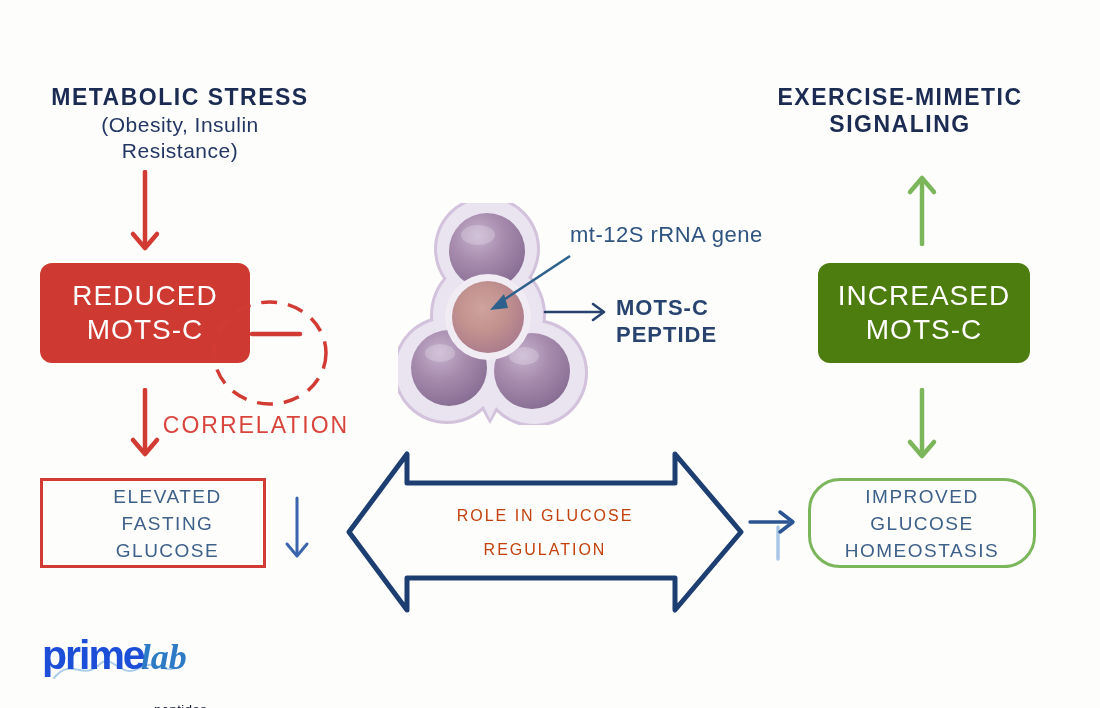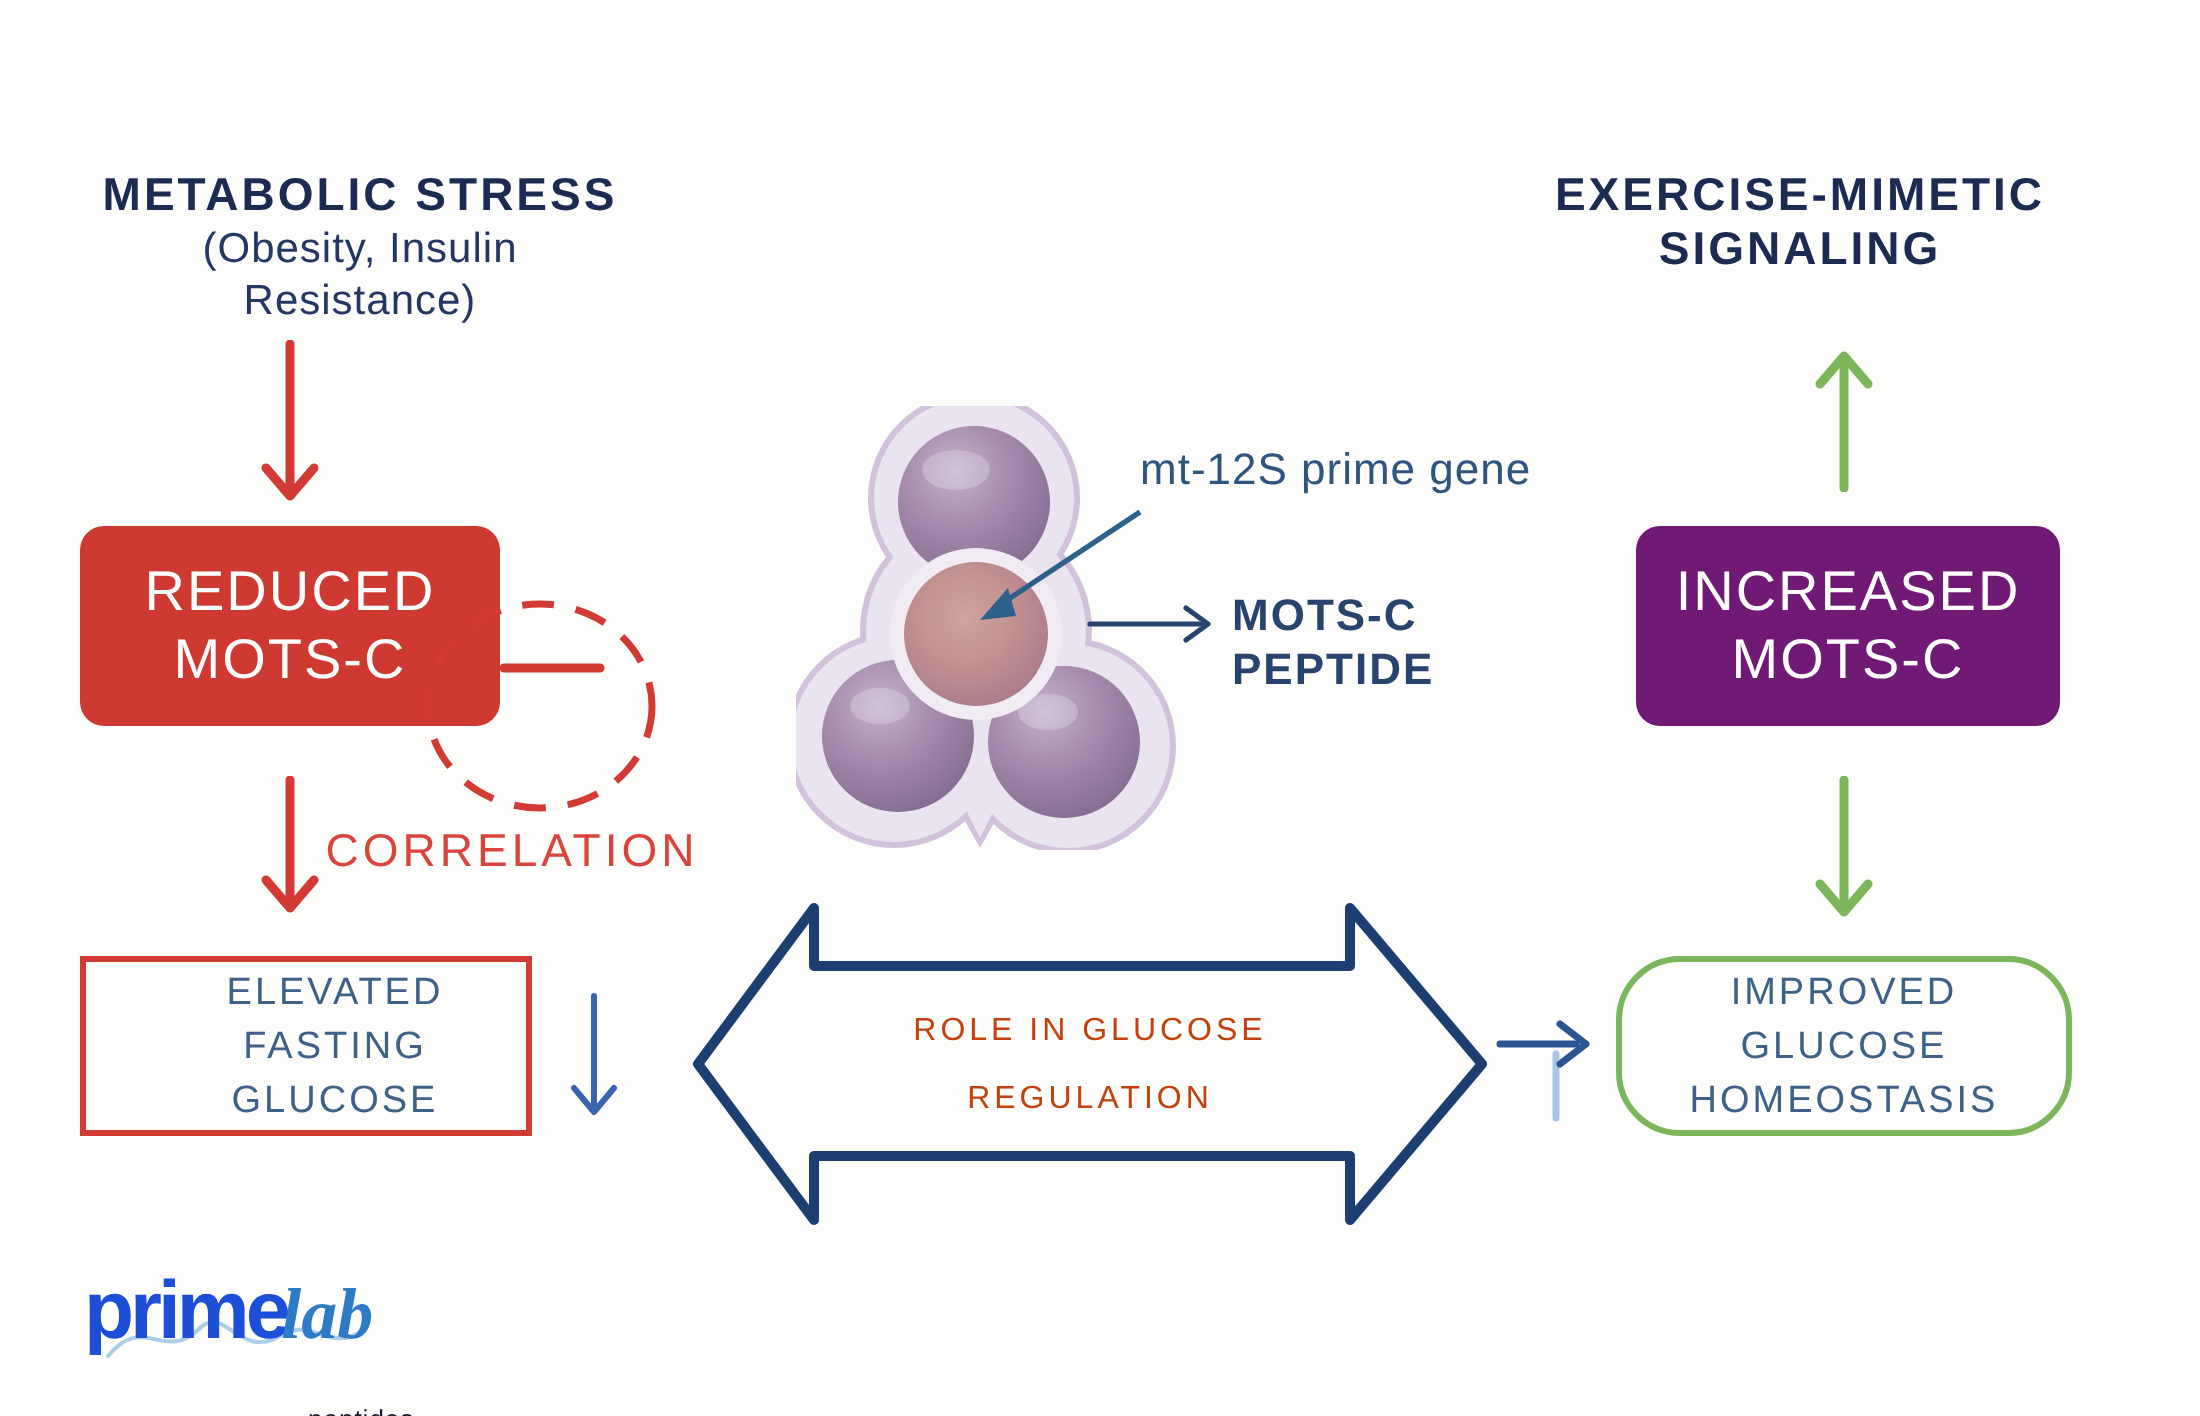--- a/index.html
+++ b/index.html
@@ -8,21 +8,21 @@
     font-family:"Liberation Sans",sans-serif;overflow:hidden;margin:0 auto;
   }
   .abs{position:absolute;}
   
   .heading{color:#1b2b52;font-weight:bold;font-size:23px;letter-spacing:1.5px;text-align:center;line-height:27px;}
   .subheading{color:#243764;font-size:21px;text-align:center;line-height:26px;letter-spacing:0.5px;}
   
   .solid-box{display:flex;flex-direction:column;align-items:center;justify-content:center;
     color:#ffffff;font-size:28px;letter-spacing:1px;line-height:34px;text-align:center;border-radius:12px;}
   .red-bg{background:#ce3a32;}
-  .green-bg{background:#701a75;}
+  .green-bg{background:#4d7c0f;}
   
   .outline-box{display:flex;flex-direction:column;align-items:center;justify-content:center;
     color:#3e6189;font-size:19px;letter-spacing:1.5px;line-height:27px;text-align:center;background:#fdfdfb;box-sizing:border-box;}
   .red-border{border:3px solid #d23b34;}
   .green-border{border:3px solid #7cb65b;}
   .correlation{color:#d9453d;font-size:23px;letter-spacing:2px;text-align:center;}
   .gene-label{color:#2f5480;font-size:22px;letter-spacing:0.5px;}
   .peptide-label{color:#27436e;font-size:22px;font-weight:bold;letter-spacing:1px;line-height:27px;}
   .role-text{color:#c2410c;font-size:16px;letter-spacing:2px;line-height:34px;text-align:center;}
   
@@ -113,21 +113,21 @@
       <circle cx="134" cy="168" r="38" fill="url(#lobeG)"></circle>
       <ellipse cx="80" cy="32" rx="17" ry="10" fill="#ffffff" opacity="0.22"></ellipse>
       <ellipse cx="42" cy="150" rx="15" ry="9" fill="#ffffff" opacity="0.22"></ellipse>
       <ellipse cx="126" cy="153" rx="15" ry="9" fill="#ffffff" opacity="0.22"></ellipse>
     </g>
 
     <circle cx="90" cy="114" r="43" fill="#f1ecf4"></circle>
     <circle cx="90" cy="114" r="36" fill="url(#coreG)"></circle>
   </svg>
 
-  <div class="abs gene-label" style="left:570px;top:222px;">mt-12S prime gene</div>
+  <div class="abs gene-label" style="left:570px;top:222px;">mt-12S rRNA gene</div>
 
   <svg class="abs" style="left:480px;top:250px;" width="96" height="70" viewBox="0 0 96 70">
     <path d="M90,6 L16,55" stroke="#2e608c" stroke-width="2.6" fill="none"></path>
     <polygon points="10,60 24,44 28,58" fill="#2e608c"></polygon>
   </svg>
 
   <svg class="abs" style="left:543px;top:300px;" width="70" height="24" viewBox="0 0 70 24">
     <path d="M2,12 H58" stroke="#27436e" stroke-width="2.6" fill="none" stroke-linecap="round"></path>
     <path d="M50,4 L61,12 L50,20" stroke="#27436e" stroke-width="2.6" fill="none" stroke-linecap="round" stroke-linejoin="round"></path>
   </svg>

